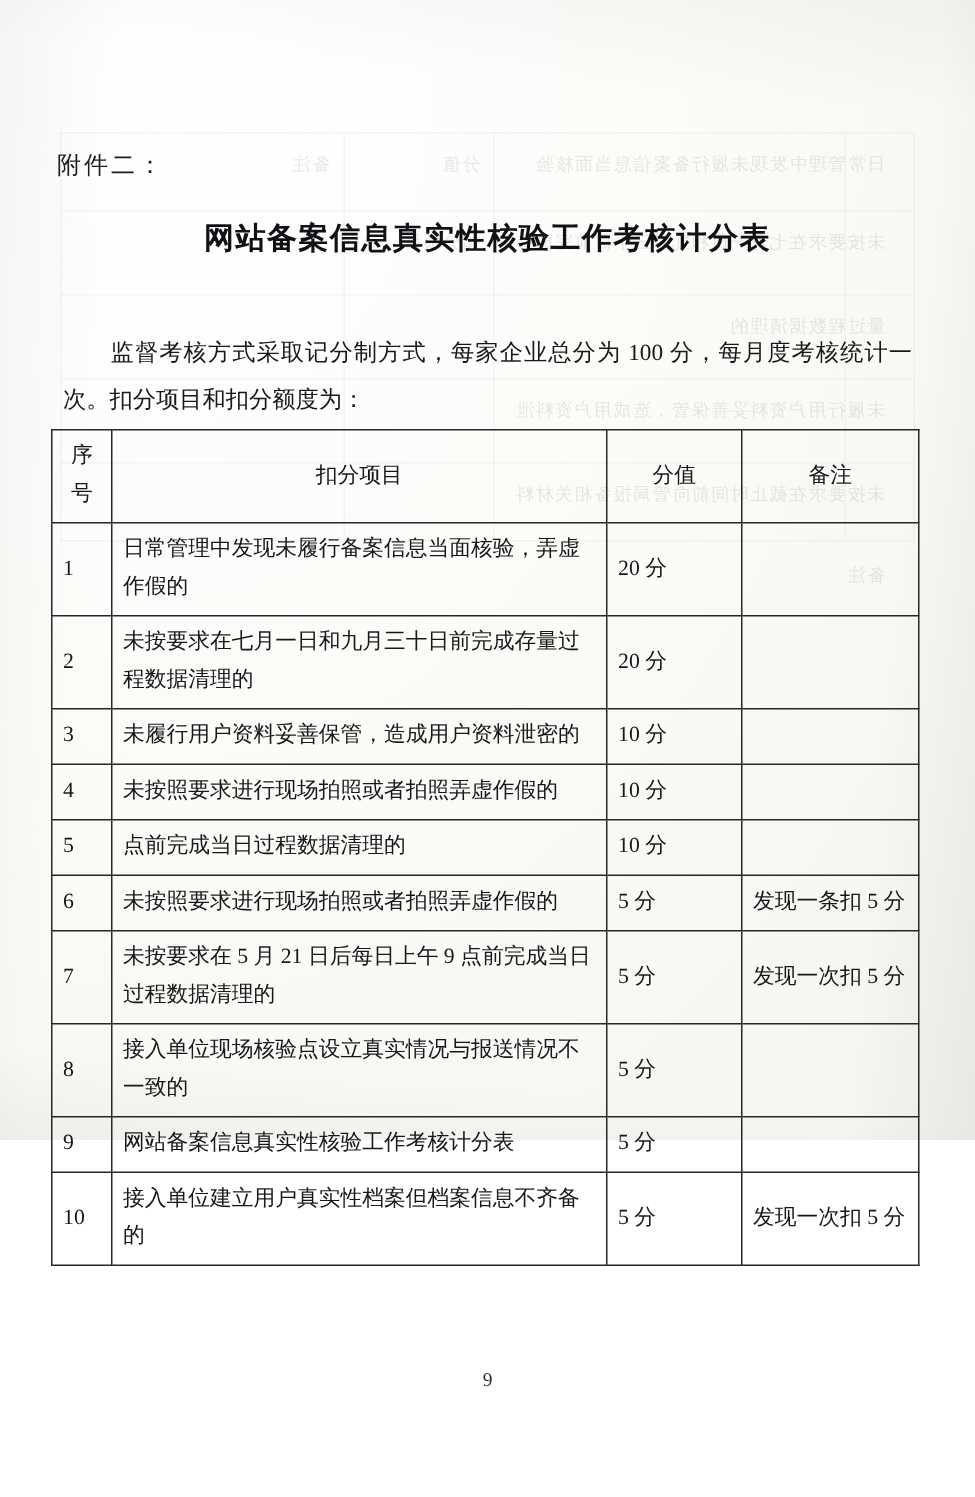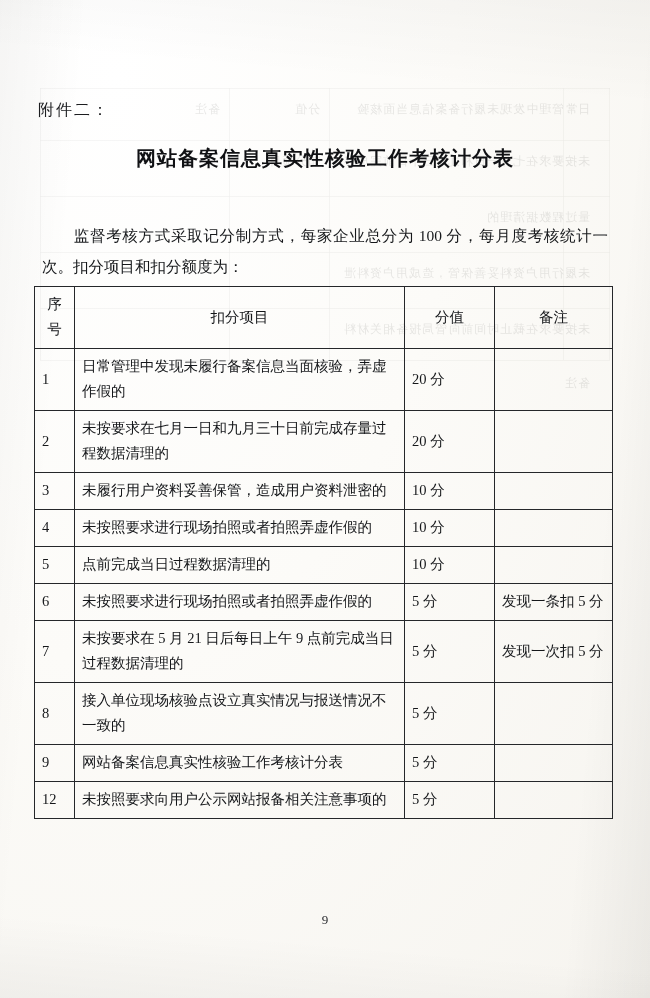--- a/index.html
+++ b/index.html
@@ -11,21 +11,21 @@
     height: 998px;
     background: #ffffff;
     font-family: "Liberation Serif", "DejaVu Serif", serif;
     color: #15171a;
     overflow: hidden;
   }
   
   .page {
     position: relative;
     width: 650px;
-    height: 998px;
+    height: 760px;
     background:
       radial-gradient(ellipse at 18% 8%, #ffffff 0%, #fcfbf8 45%, #f6f4ef 100%),
       linear-gradient(180deg, #fdfcfa 0%, #f7f5f0 100%);
     box-sizing: border-box;
   }
   .page::after {
     
     content: "";
     position: absolute;
     inset: 0;
@@ -254,24 +254,24 @@
           <td class="cell-score">5 分</td>
           <td class="cell-note"></td>
         </tr>
         <tr>
           <td class="cell-no">9</td>
           <td>网站备案信息真实性核验工作考核计分表</td>
           <td class="cell-score">5 分</td>
           <td class="cell-note"></td>
         </tr>
         <tr>
-          <td class="cell-no">12</td>
-          <td>未按照要求向用户公示网站报备相关注意事项的</td>
-          <td class="cell-score">5 分</td>
-          <td class="cell-note"></td>
+          <td class="cell-no">10</td>
+          <td>接入单位建立用户真实性档案但档案信息不齐备的</td>
+          <td class="cell-score">5 分</td>
+          <td class="cell-note">发现一次扣 5 分</td>
         </tr>
       </tbody>
     </table>
 
     <div class="page-number">9</div>
 
   </div>
 </div>
 
 </body></html>

